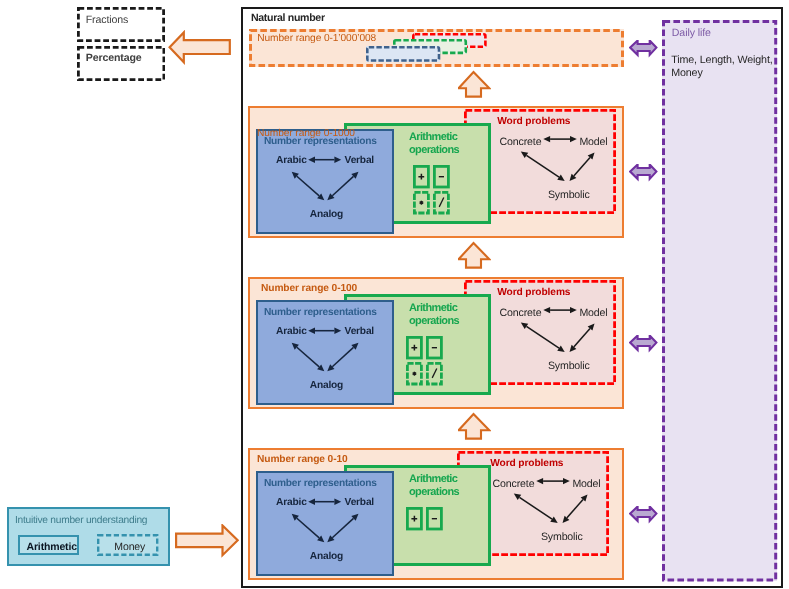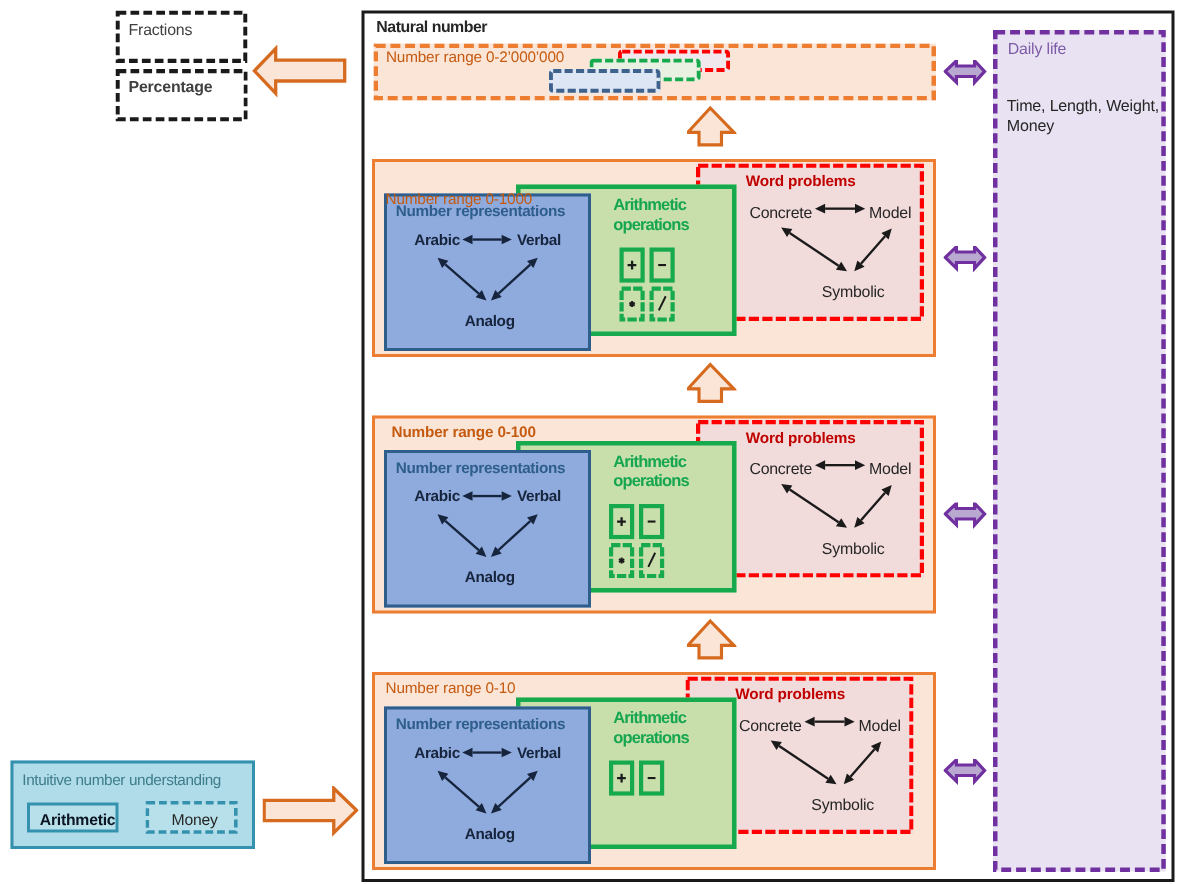--- a/index.html
+++ b/index.html
@@ -24,41 +24,41 @@
   <polygon points="1.6,17.2 15.8,2.4 15.8,10.1 61.8,10.1 61.8,24 15.8,24 15.8,32.2" fill="#FBE5D6" stroke="#D66A1F" stroke-width="2.2" stroke-linejoin="miter"></polygon>
 </svg>
 
 <div class="abs" style="left:241.3px;top:6.6px;width:542.2px;height:581.4px;border:2.8px solid #1a1a1a;background:#fff;"></div>
 <span class="abs" style="left:250.9px;top:11.6px;font-size:10.6px;letter-spacing:-0.32px;font-weight:bold;color:#262626;">Natural number</span>
 
 <div class="abs" style="left:249px;top:29px;width:375px;height:38px;background:#FBE5D6;"></div>
 <svg class="abs" width="375" height="38" style="left:249px;top:29px;">
   <rect x="1.5" y="1.5" width="372" height="35" fill="none" stroke="#ED7D31" stroke-width="3" stroke-dasharray="6.6 3.2"></rect>
 </svg>
-<span class="abs" style="left:257.3px;top:33.3px;font-size:10.2px;letter-spacing:-0.1px;color:#C55A11;">Number range 0-2’000’000</span>
+<span class="abs" style="left:257.3px;top:33.3px;font-size:10.2px;letter-spacing:-0.1px;color:#C55A11;">Number range 0-1’000’008</span>
 
 <div class="abs" style="left:412.4px;top:33.2px;width:74.7px;height:15px;background:#F0E8EC;"></div>
 <svg class="abs" width="76" height="17" style="left:412.4px;top:33.2px;">
   <rect x="1.3" y="1.3" width="72.1" height="12.4" fill="none" stroke="#FF0000" stroke-width="2.6" stroke-dasharray="5.4 2.2" rx="1.5"></rect>
 </svg>
 <div class="abs" style="left:392.5px;top:39.3px;width:74.1px;height:15.2px;background:#E9F1E2;"></div>
 <svg class="abs" width="76" height="18" style="left:392.5px;top:39.3px;">
   <rect x="1.3" y="1.3" width="71.5" height="12.6" fill="none" stroke="#17A94E" stroke-width="2.6" stroke-dasharray="5.4 2.2" rx="1.5"></rect>
 </svg>
 <div class="abs" style="left:366px;top:46.1px;width:74.3px;height:15.8px;background:#DCE6F4;"></div>
 <svg class="abs" width="77" height="18" style="left:366px;top:46.1px;">
   <rect x="1.3" y="1.3" width="71.7" height="13.2" fill="none" stroke="#3F628C" stroke-width="2.6" stroke-dasharray="5.4 2.2" rx="1.5"></rect>
 </svg>
 
 <div class="abs" style="left:662.1px;top:19.9px;width:115.2px;height:561.4px;background:#E8E2F2;"></div>
 <svg class="abs" width="116" height="563" style="left:662.1px;top:19.9px;">
   <rect x="1.5" y="1.5" width="112.2" height="558.4" fill="none" stroke="#7030A0" stroke-width="3" stroke-dasharray="6.6 3.3"></rect>
 </svg>
 <span class="abs" style="left:671.8px;top:27.1px;font-size:10.6px;letter-spacing:-0.1px;color:#7D5BA6;">Daily life</span>
-<span class="abs" style="left:671.2px;top:53.6px;width:104px;font-size:10.7px;letter-spacing:-0.12px;color:#262626;line-height:13.6px;margin-top:11px;">Time, Length, Weight, Money</span>
+<span class="abs" style="left:671.2px;top:53.6px;width:104px;font-size:10.7px;letter-spacing:-0.12px;color:#262626;line-height:13.6px;">Time, Length, Weight, Money</span>
 
 <div class="abs" style="left:6.8px;top:507.3px;width:163.6px;height:58.9px;border:2.4px solid #3592AE;background:#AFDCE8;"></div>
 <span class="abs" style="left:14.9px;top:514.8px;font-size:10.2px;letter-spacing:-0.25px;color:#3F7D8C;font-weight:normal;">Intuitive number understanding</span>
 <div class="abs" style="left:18.2px;top:534.7px;width:61px;height:20.7px;border:2.4px solid #3592AE;background:#B8E0EA;"></div>
 <span class="abs" style="left:26.5px;top:541.1px;font-size:10.5px;letter-spacing:-0.15px;font-weight:bold;color:#0b1622;">Arithmetic</span>
 <svg class="abs" width="62" height="22" style="left:96.7px;top:534.2px;">
   <rect x="1.2" y="1.2" width="59" height="19.5" fill="#B8E0EA" stroke="#3592AE" stroke-width="2.4" stroke-dasharray="5.2 2.6"></rect>
 </svg>
 <span class="abs" style="left:114.3px;top:541.1px;font-size:10.5px;letter-spacing:-0.12px;color:#262626;">Money</span>
 
@@ -227,21 +227,21 @@
 
   <div class="abs" style="left:457px;top:451px;width:152px;height:105px;background:#F2DCDB;z-index:2;"></div>
   <svg class="abs" width="152" height="105" style="left:457px;top:451px;z-index:2;">
     <rect x="1.4" y="1.4" width="149.2" height="102.2" fill="none" stroke="#FF0000" stroke-width="2.8" stroke-dasharray="6.8 2.2"></rect>
   </svg>
 
   <div class="abs" style="left:344.1px;top:464.7px;width:146.9px;height:101.6px;border:3px solid #17A94E;background:#C8DFAC;z-index:3;"></div>
 
   <div class="abs" style="left:256px;top:471px;width:138px;height:105px;border:2.5px solid #2E5E8C;background:#8FAADC;z-index:4;"></div>
 
-  <span class="abs" style="left:257px;top:454px;font-size:10.2px;letter-spacing:-0.1px;font-weight:normal;color:#C55A11;z-index:5;">Number range 0-10</span>
+  <span class="abs" style="left:257px;top:454px;font-size:10.2px;letter-spacing:-0.1px;font-weight:bold;color:#C55A11;z-index:5;">Number range 0-10</span>
 
   <span class="abs" style="left:263.9px;top:477.7px;font-size:10.2px;letter-spacing:-0.22px;font-weight:bold;color:#2E5E8C;z-index:5;">Number representations</span>
 
   <span class="abs" style="left:276.1px;top:496.6px;font-size:10.2px;letter-spacing:-0.2px;font-weight:bold;color:#16253d;z-index:5;">Arabic</span>
   <span class="abs" style="left:344.6px;top:496.6px;font-size:10.2px;letter-spacing:-0.2px;font-weight:bold;color:#16253d;z-index:5;">Verbal</span>
   <span class="abs" style="left:309.8px;top:550.6px;font-size:10.2px;letter-spacing:-0.2px;font-weight:bold;color:#16253d;z-index:5;">Analog</span>
 
   <span class="abs" style="left:408.9px;top:472.6px;font-size:11px;letter-spacing:-0.6px;font-weight:bold;color:#16A64F;z-index:5;">Arithmetic</span>
   <span class="abs" style="left:408.9px;top:486.2px;font-size:11px;letter-spacing:-0.6px;font-weight:bold;color:#16A64F;z-index:5;">operations</span>
 

